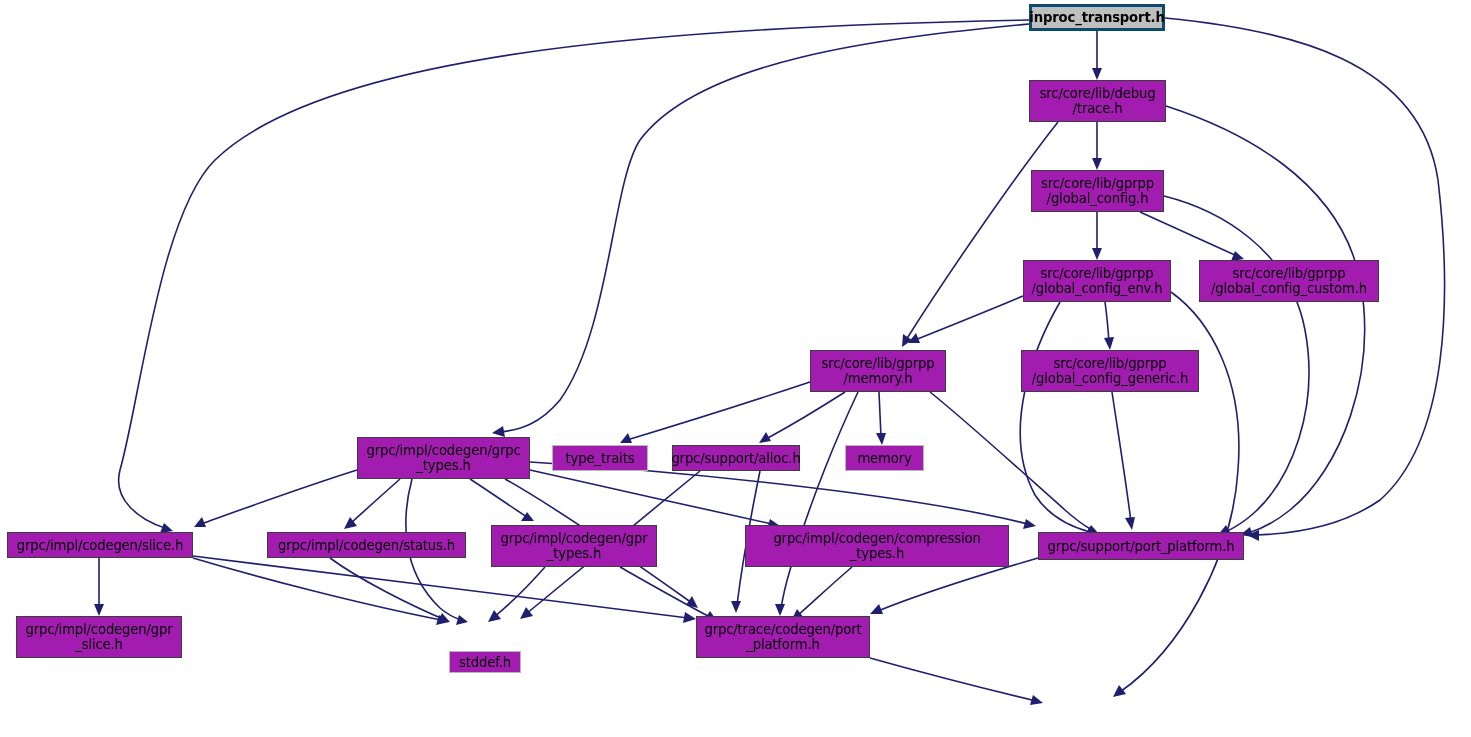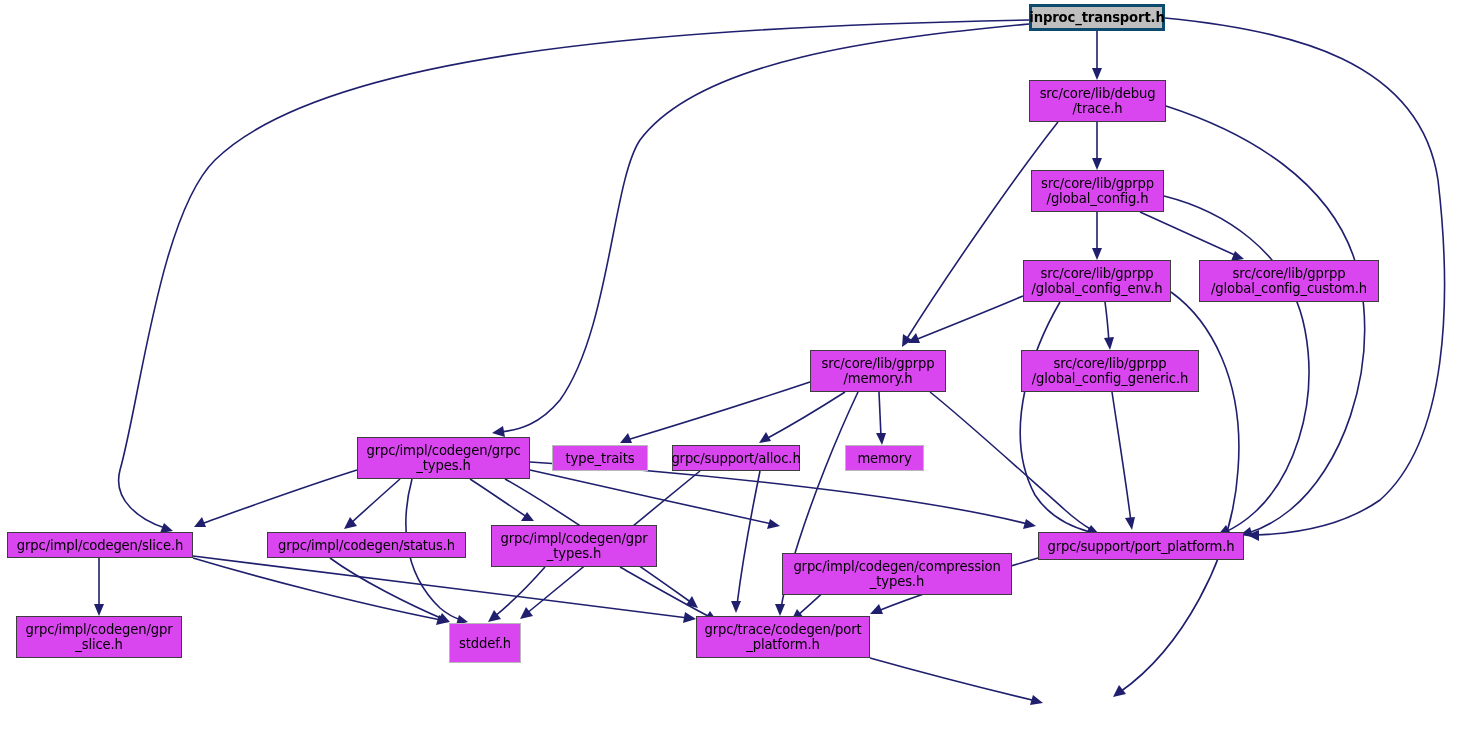--- a/index.html
+++ b/index.html
@@ -27,21 +27,21 @@
     stroke: #1f1f6e;
     stroke-width: 1.6;
   }
   .edge-head {
     fill: #1f1f6e;
     stroke: none;
   }
   .node-box {
     position: absolute;
     box-sizing: border-box;
-    background: #d946ef;
+    background: #a21caf;
     border: 1px solid #3d3d3d;
     display: flex;
     align-items: center;
     justify-content: center;
     text-align: center;
     color: #000000;
     font-size: 13.2px;
     line-height: 15px;
     letter-spacing: -0.15px;
     white-space: pre-line;
@@ -244,35 +244,35 @@
 
   <div class="node-box" style="left:267px;top:532px;width:199px;height:26px;">
     <span class="node-label">grpc/impl/codegen/status.h</span>
   </div>
 
   <div class="node-box" style="left:491px;top:525px;width:166px;height:42px;">
     <span class="node-label">grpc/impl/codegen/gpr
 _types.h</span>
   </div>
 
-  <div class="node-box" style="left:782px;top:525px;width:230px;height:42px;margin-top:28px;">
+  <div class="node-box" style="left:745px;top:525px;width:264px;height:42px;">
     <span class="node-label">grpc/impl/codegen/compression
 _types.h</span>
   </div>
 
   <div class="node-box" style="left:1038px;top:532px;width:206px;height:28px;">
     <span class="node-label">grpc/support/port_platform.h</span>
   </div>
 
   <div class="node-box" style="left:16px;top:616px;width:166px;height:42px;">
     <span class="node-label">grpc/impl/codegen/gpr
 _slice.h</span>
   </div>
 
-  <div class="node-box sys" style="left:449px;top:623px;width:72px;height:40px;">
+  <div class="node-box sys" style="left:449px;top:651px;width:72px;height:22px;">
     <span class="node-label">stddef.h</span>
   </div>
 
   <div class="node-box" style="left:696px;top:616px;width:174px;height:42px;">
     <span class="node-label">grpc/trace/codegen/port
 _platform.h</span>
   </div>
 
   <div class="node-box" style="left:1043px;top:702px;width:70px;height:26px;margin-top:48px;">
     <span class="node-label">stdint.h</span>

